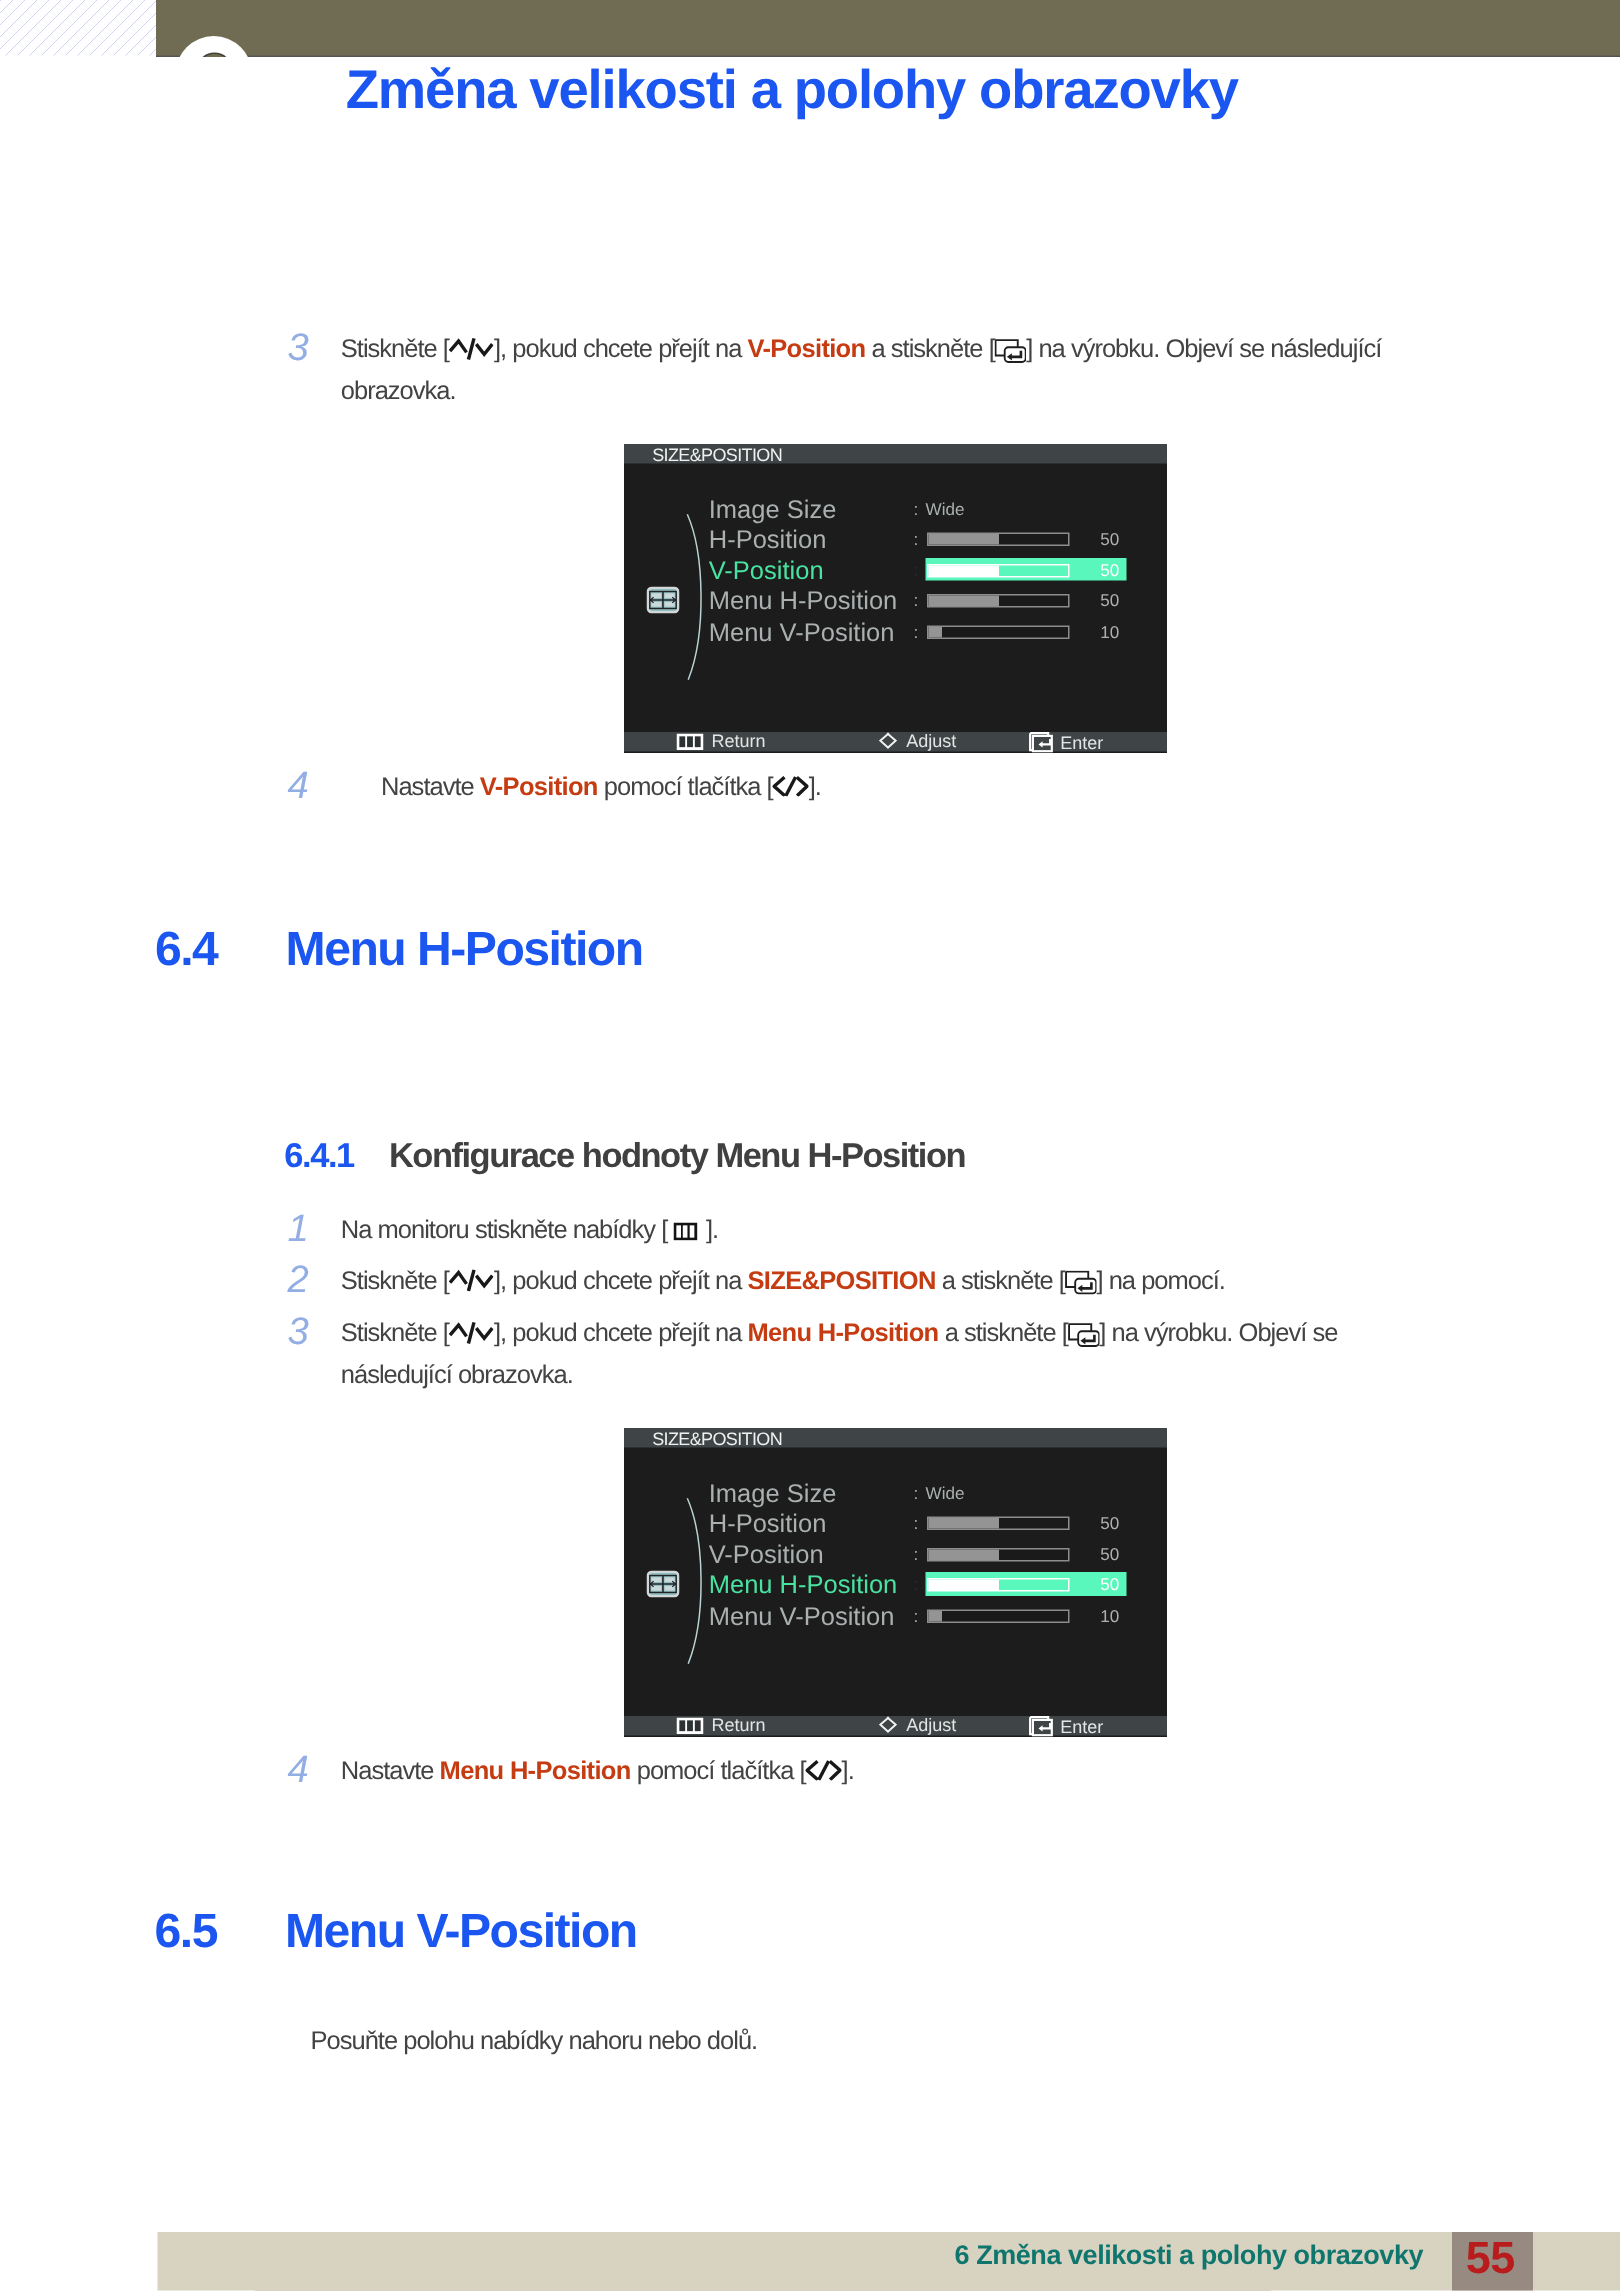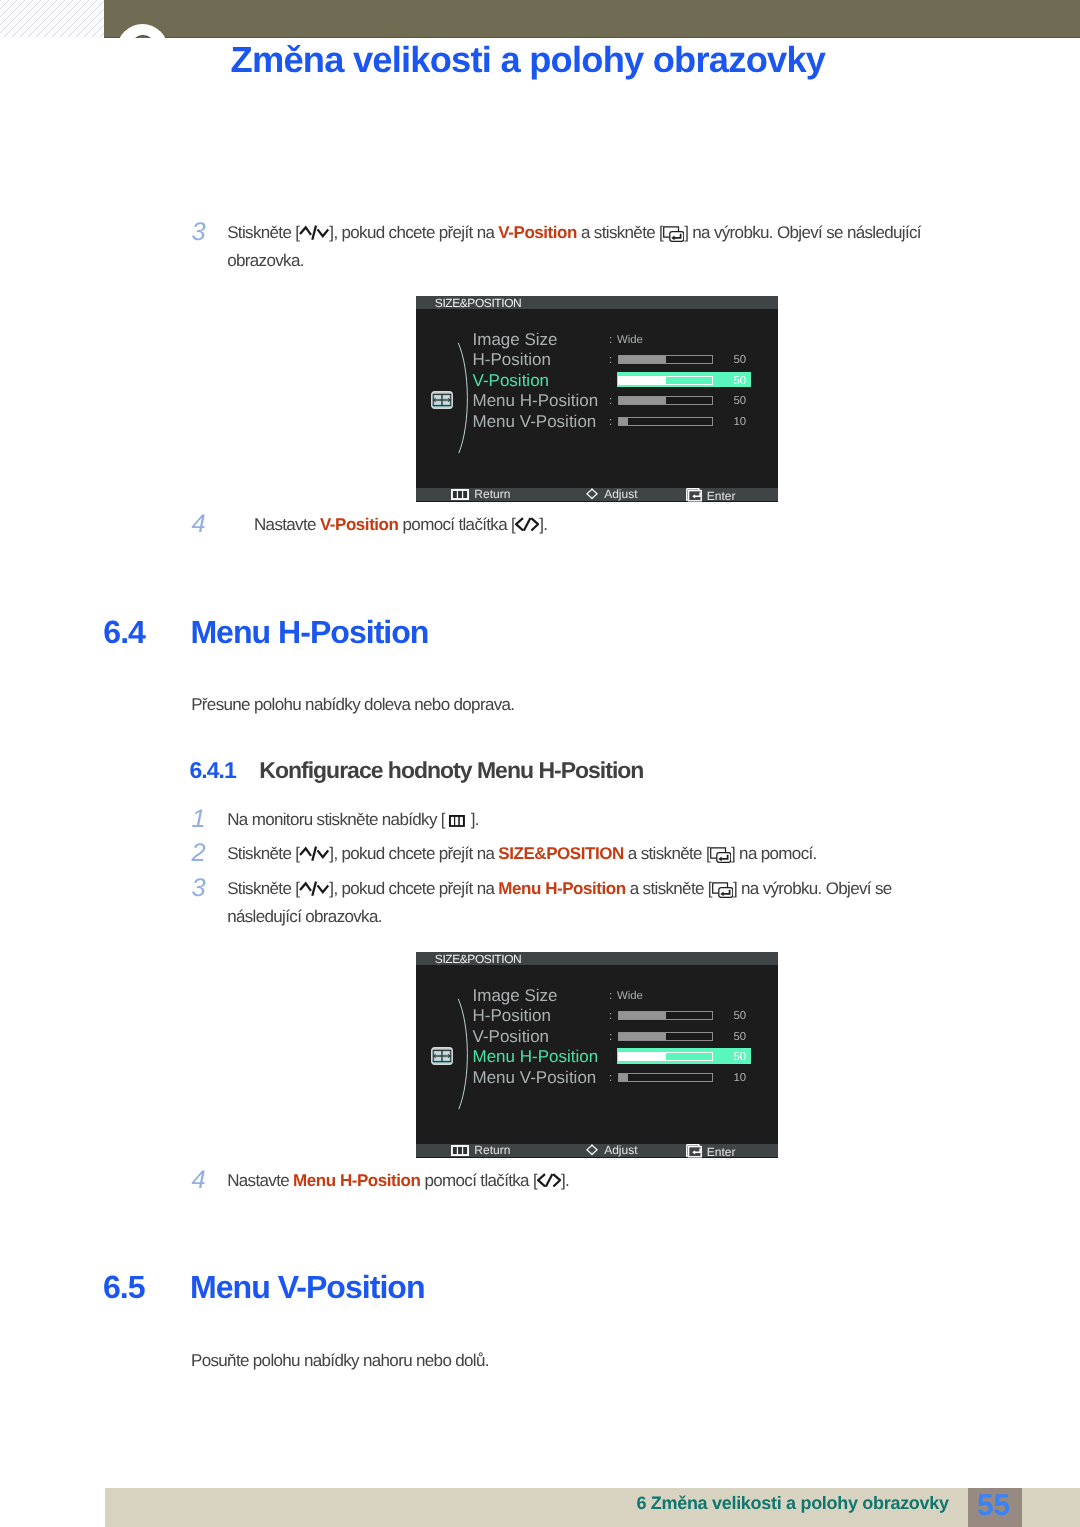--- a/index.html
+++ b/index.html
@@ -25,21 +25,21 @@
       background:#6e6a50;box-shadow:0 0 0 1px #45423a;}
   .head-title{position:absolute;left:230.5px;top:41.6px;font-size:36.3px;font-weight:bold;color:#1a56ef;
       letter-spacing:-0.78px;white-space:nowrap;line-height:36.3px;}
 
   
   .footbar{position:absolute;left:105.1px;top:1487.8px;width:975px;height:40px;background:#d8d2c1;}
   .foottext{position:absolute;left:636.4px;top:1494.4px;font-size:18px;font-weight:bold;color:#0f766e;
       white-space:nowrap;letter-spacing:-0.3px;line-height:18px;}
   .pagebox{position:absolute;left:967.7px;top:1487.8px;width:53.9px;height:40px;background:#978a80;}
   .pagenum{position:absolute;left:966.6px;top:1490.5px;width:54px;text-align:center;
-      font-size:30px;font-weight:bold;color:#3b82f6;line-height:30px;letter-spacing:-0.2px;}
+      font-size:30px;font-weight:bold;color:#b91c1c;line-height:30px;letter-spacing:-0.2px;}
 
   
   .body-text{position:absolute;font-size:17px;color:#434343;line-height:19px;white-space:nowrap;
       letter-spacing:-0.66px;}
   .stepnum{position:absolute;font-size:25.5px;font-style:italic;color:#93aee4;line-height:25.5px;}
   .b-red{color:#c63c12;font-weight:bold;letter-spacing:-0.45px;}
 
   .h2num{position:absolute;font-size:32.1px;font-weight:bold;color:#1a56ef;white-space:nowrap;
       letter-spacing:-1.0px;line-height:32.1px;}
   .h2{position:absolute;font-size:32.1px;font-weight:bold;color:#1a56ef;white-space:nowrap;
@@ -189,21 +189,20 @@
           <g fill="none" stroke="#191919" stroke-width="2.25" stroke-linecap="butt" stroke-linejoin="miter">
         <path d="M8.0 1.1 L1.1 7.2 L8.2 13.5"></path>
             <path d="M8.8 13.7 L15.4 1.0"></path>
             <path d="M16.2 1.1 L23.0 7.2 L16.4 13.5"></path>
       </g>
         </svg></span><span>].</span>
   </div>
 
   <div class="h2num" style="left:103.3px;top:616.2px;">6.4</div>
   <div class="h2" style="left:190.4px;top:616.2px;">Menu H-Position</div>
-  <div class="body-text" style="left:191.2px;top:695.2px;">Přesune polohu nabídky doleva nebo doprava.</div>
 
   <div class="h3num" style="left:189.5px;top:758.8px;">6.4.1</div>
   <div class="h3" style="left:259.3px;top:758.8px;">Konfigurace hodnoty Menu H-Position</div>
 
   <div class="stepnum" style="left:191.6px;top:806.5px;">1</div>
   <div class="body-text" style="left:227.2px;top:810px;">
     <span>Na monitoru stiskněte nabídky [</span><span class="ico" style="vertical-align:-1.9px;margin:0 5.2px 0 4.6px">
       <svg width="16" height="12" viewBox="0 0 16 12">
           <rect x="0" y="0" width="15.9" height="11.9" fill="#141414"></rect>
       <rect x="1.9" y="1.9" width="3.1" height="8.2" fill="#fff"></rect>
@@ -332,20 +331,20 @@
               <path d="M0.75 0.75 L0.75 12.1 L2.6 12.1"></path>
             </g>
             <rect x="2.6" y="2.6" width="12.6" height="10.2" fill="#3f4546" stroke="#ffffff" stroke-width="1.45"></rect>
             <path d="M14.1 4.6 L14.1 8.3 L7.8 8.3" fill="none" stroke="#ffffff" stroke-width="1.45"></path>
             <path d="M9.1 6.2 L6.3 8.3 L9.1 10.4 Z" fill="#ffffff"></path>
           </svg></span><span>Enter</span></div>
     </div>
 
   <div class="h2num" style="left:103px;top:1271px;">6.5</div>
   <div class="h2" style="left:190px;top:1271px;">Menu V-Position</div>
-  <div class="body-text" style="left:191px;top:1350.5px;">Posuňte polohu nabídky nahoru nebo dolů.</div>
+  <div class="body-text" style="left:207px;top:1350.5px;">Posuňte polohu nabídky nahoru nebo dolů.</div>
 
   <div class="footbar"></div>
   <div class="foottext">6 Změna velikosti a polohy obrazovky</div>
   <div class="pagebox"></div>
   <div class="pagenum">55</div>
 
 </div>
 
 </body></html>

